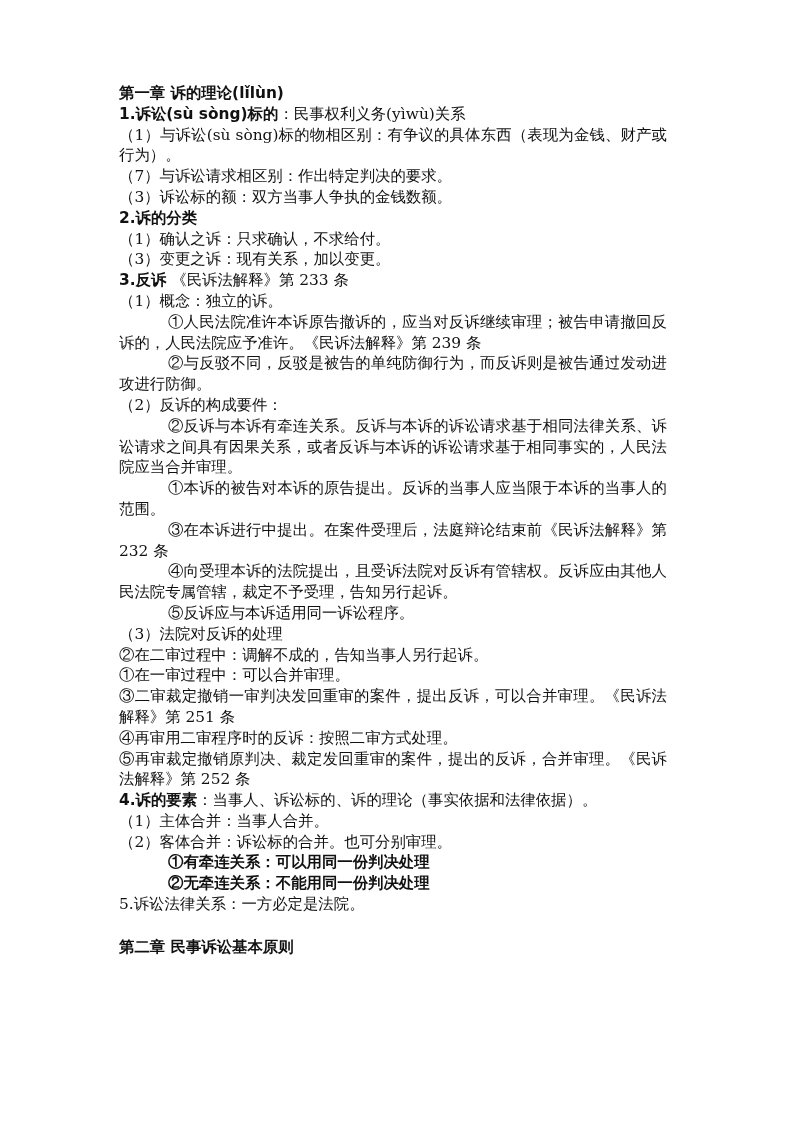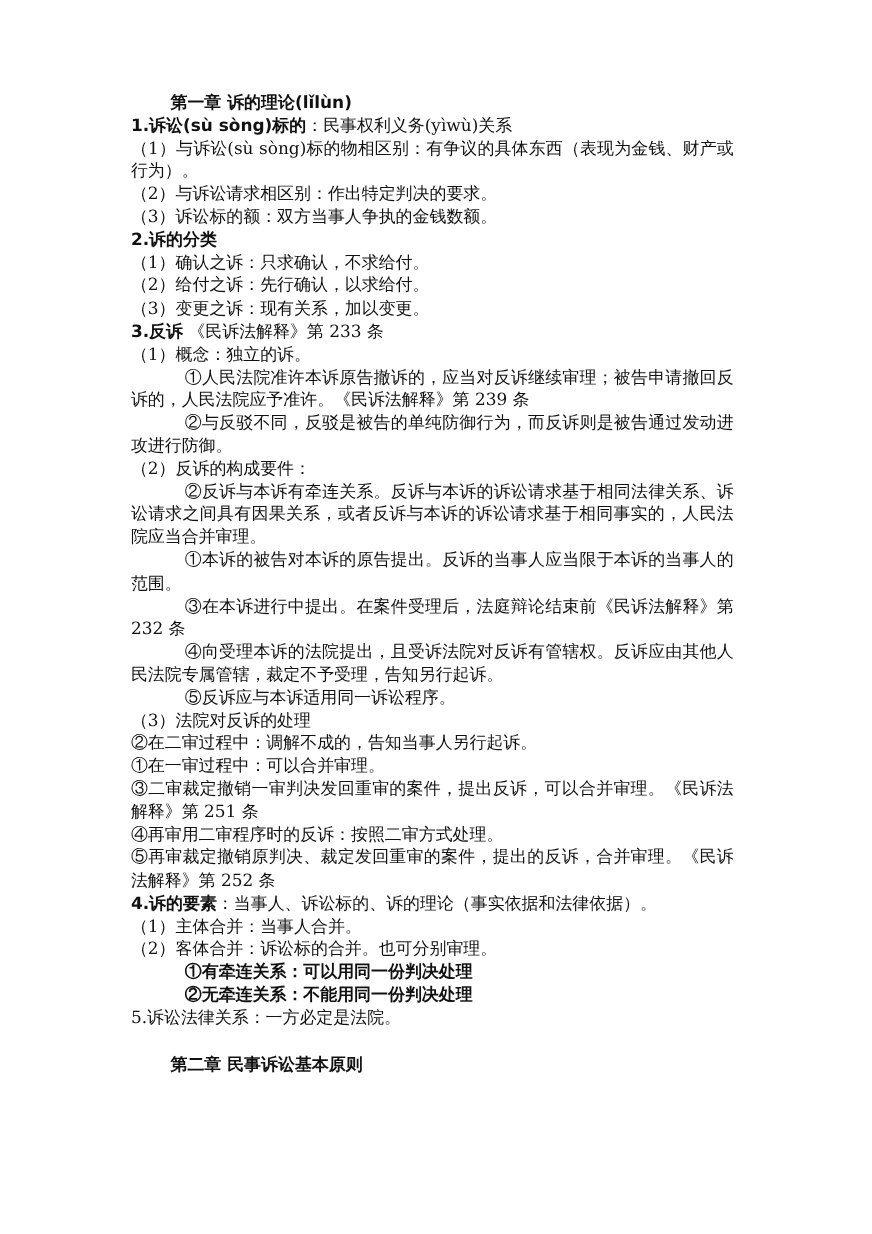--- a/index.html
+++ b/index.html
@@ -36,47 +36,45 @@
     text-indent: 49px;
   }
   .b {
     font-weight: bold;
     font-family: "DejaVu Sans", "Liberation Sans", sans-serif;
   }
   .chapter {
     font-weight: bold;
     font-family: "DejaVu Sans", "Liberation Sans", sans-serif;
     font-size: 15.4px;
-    margin-left: 36px;
   }
   .sub-indent {
     padding-left: 49px;
     font-weight: bold;
   }
   .chapter2 {
     margin-top: 22px;
   }
 </style>
 </head>
 <body>
 
 <div class="page">
 
   <div class="line chapter">第一章 诉的理论(lǐlùn)</div>
 
   <div class="line">
     <span class="b">1.诉讼(sù sòng)标的</span><span>：民事权利义务(yìwù)关系</span>
   </div>
   <p class="para">（1）与诉讼(sù sòng)标的物相区别：有争议的具体东西（表现为金钱、财产或行为）。</p>
-  <p class="para">（2）与诉讼请求相区别：作出特定判决的要求。</p>
+  <p class="para">（7）与诉讼请求相区别：作出特定判决的要求。</p>
   <p class="para">（3）诉讼标的额：双方当事人争执的金钱数额。</p>
 
   <div class="line b">2.诉的分类</div>
   <p class="para">（1）确认之诉：只求确认，不求给付。</p>
-  <p class="para">（2）给付之诉：先行确认，以求给付。</p>
   <p class="para">（3）变更之诉：现有关系，加以变更。</p>
 
   <div class="line">
     <span class="b">3.反诉</span><span> 《民诉法解释》第 233 条</span>
   </div>
   <p class="para">（1）概念：独立的诉。</p>
   <p class="para indent">①人民法院准许本诉原告撤诉的，应当对反诉继续审理；被告申请撤回反诉的，人民法院应予准许。《民诉法解释》第 239 条</p>
   <p class="para indent">②与反驳不同，反驳是被告的单纯防御行为，而反诉则是被告通过发动进攻进行防御。</p>
 
   <p class="para">（2）反诉的构成要件：</p>

